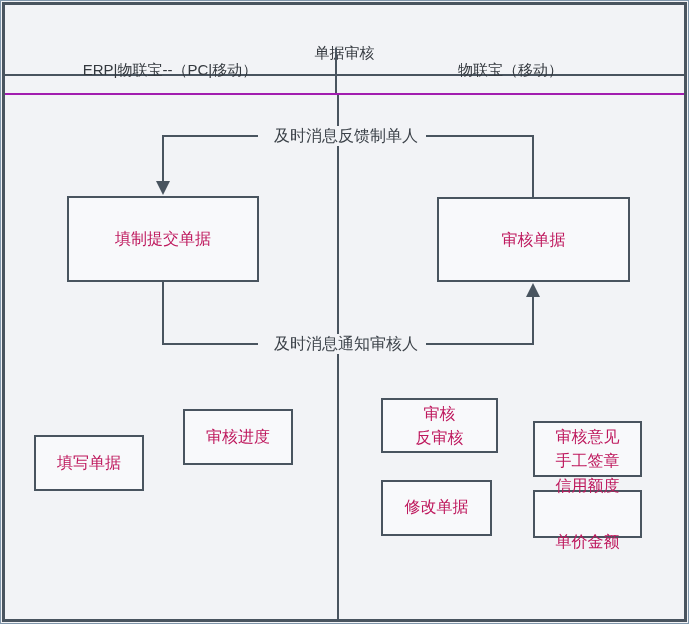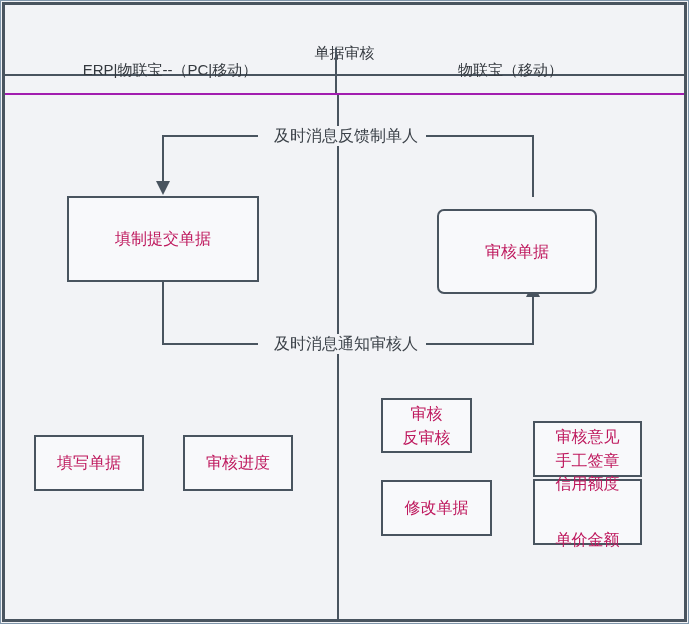--- a/index.html
+++ b/index.html
@@ -43,27 +43,27 @@
   }
   .node {
     position: absolute; box-sizing: border-box;
     border: 2px solid #49545f; background: #f8f9fb;
     display: flex; flex-direction: column;
     align-items: center; justify-content: center;
     font-size: 16px; color: #be185d; text-align: center;
     line-height: 24px; z-index: 3;
   }
   .node-submit   { left: 62px;  top: 191px; width: 192px; height: 86px; }
-  .node-review   { left: 432px; top: 204px; width: 160px; height: 85px; border-radius: 7px; }
+  .node-review   { left: 432px; top: 192px; width: 193px; height: 85px; }
   .node-fill     { left: 29px;  top: 430px; width: 110px; height: 56px; }
-  .node-progress { left: 178px; top: 430px; width: 110px; height: 56px; }
-  .node-approve  { left: 376px; top: 393px; width: 91px; height: 55px; }
+  .node-progress { left: 178px; top: 404px; width: 110px; height: 56px; }
+  .node-approve  { left: 376px; top: 393px; width: 117px; height: 55px; }
   .node-opinion  { left: 528px; top: 393px; width: 109px; height: 56px; margin-top: 23px; }
-  .node-modify   { left: 376px; top: 475px; width: 111px; height: 56px; }
-  .node-credit   { left: 528px; top: 474px; width: 109px; height: 66px; gap: 32px; }
+  .node-modify   { left: 376px; top: 475px; width: 111px; height: 56px; font-family: Liberation Mono, monospace; }
+  .node-credit   { left: 528px; top: 485px; width: 109px; height: 48px; gap: 32px; }
   .line { position: absolute; background: #49545f; z-index: 2; }
   .fb-h-left  { left: 157px; top: 130px; width: 96px;  height: 2px; }
   .fb-v-left  { left: 157px; top: 130px; width: 2px;   height: 48px; }
   .fb-h-right { left: 421px; top: 130px; width: 108px; height: 2px; }
   .fb-v-right { left: 527px; top: 130px; width: 2px;   height: 62px; }
   .nt-v-left  { left: 157px; top: 277px; width: 2px;   height: 63px; }
   .nt-h-left  { left: 157px; top: 338px; width: 96px;  height: 2px; }
   .nt-h-right { left: 421px; top: 338px; width: 108px; height: 2px; }
   .nt-v-right { left: 527px; top: 290px; width: 2px;   height: 50px; }
   .arrow-down {

